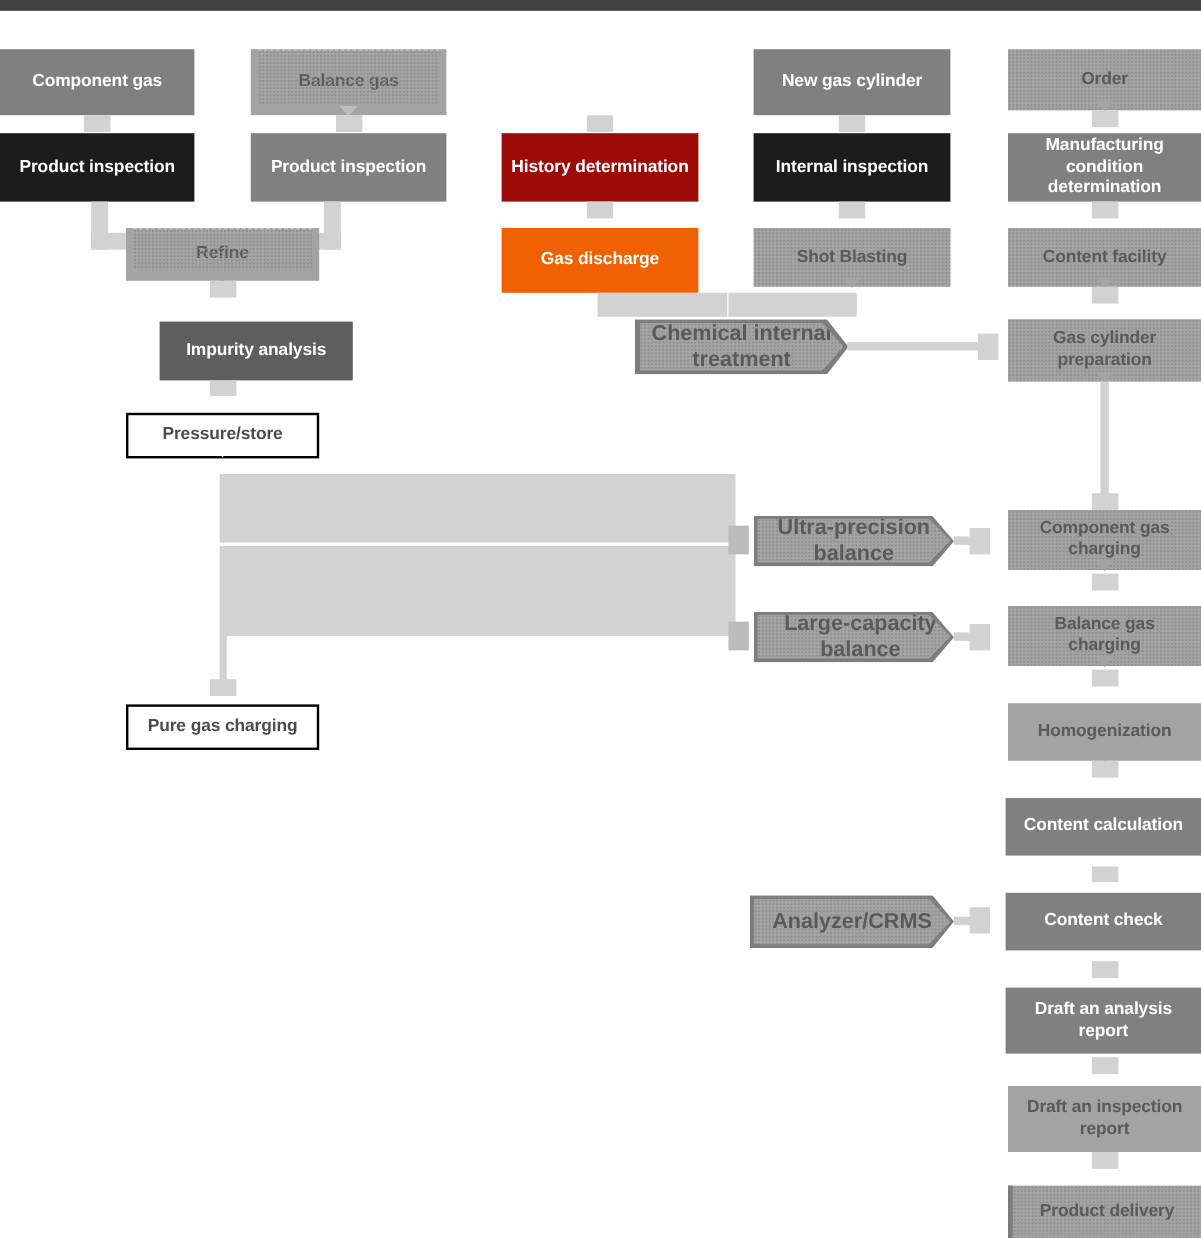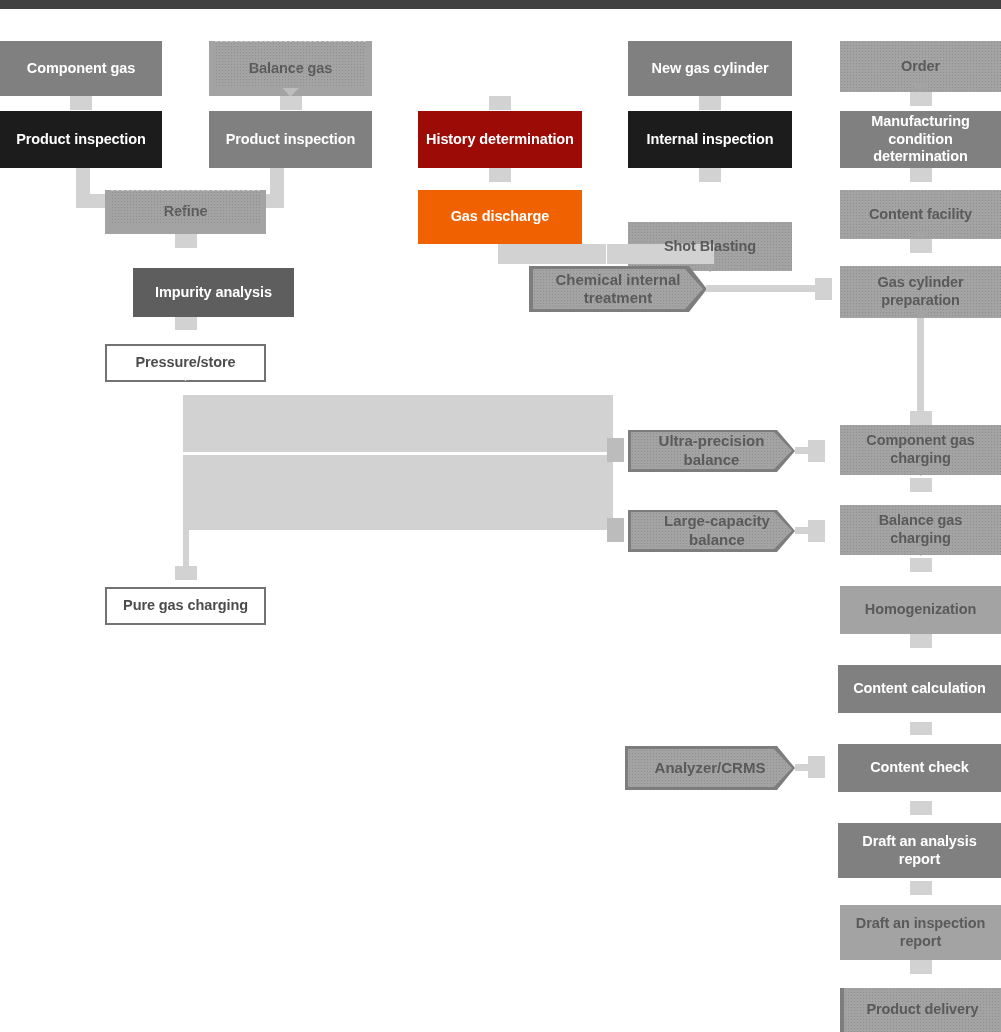--- a/index.html
+++ b/index.html
@@ -39,21 +39,21 @@
   .n-grey   { background:#808080; color:#ffffff; }
   
   .n-dgrey  { background:#5e5e5e; color:#ffffff; }
   
   .n-black  { background:#1c1c1c; color:#ffffff; }
   
   .n-orange { background:#ef6101; color:#ffffff; }
   
   .n-red    { background:#9d0b06; color:#ffffff; }
   
-  .n-white  { background:#ffffff; color:#4c4c4c; border:2px solid #737373; }
+  .n-white  { background:#ffffff; color:#4c4c4c; border:2px solid #000000; }
   
   .n-light  { background:#a3a3a3; color:#5a5a5a; }
 
   
   .tex::before {
     content:"";
     position:absolute; left:0; top:0; right:0; bottom:0;
     background-image:
       radial-gradient(#8c8c8c 0.8px, transparent 0.9px);
     background-size: 3px 3px;
@@ -92,21 +92,21 @@
     border-top:1.5px dashed #cfcfcf;
     z-index:3;
   }
 
   
   .pennant {
     position:absolute;
     background:#a3a3a3;
     color:#5a5a5a;
     font-weight:bold;
-    font-size:15px;
+    font-size:18px;
     line-height:1.22;
     display:flex; align-items:center; justify-content:center;
     text-align:center;
     white-space:pre-line;
     clip-path: polygon(0 0, calc(100% - 18px) 0, 100% 50%, calc(100% - 18px) 100%, 0 100%);
   }
   .pennant-shadow{
     position:absolute;
     background:#7d7d7d;
     clip-path: polygon(0 0, calc(100% - 18px) 0, 100% 50%, calc(100% - 18px) 100%, 0 100%);
@@ -178,21 +178,21 @@
   </div>
 
   <div class="node n-grey" style="left:628px; top:41px; width:164px; height:55px;">
     <span>New gas cylinder</span>
   </div>
   <div class="conn" style="left:699px; top:96px; width:22px; height:14px;"></div>
   <div class="node n-black" style="left:628px; top:111px; width:164px; height:57px;">
     <span>Internal inspection</span>
   </div>
   <div class="conn" style="left:699px; top:168px; width:22px; height:14px;"></div>
-  <div class="node n-light tex hatch notch notch-grey" style="left:628px; top:190px; width:164px; height:49px;margin-top:32px;">
+  <div class="node n-light tex hatch notch notch-grey" style="left:628px; top:190px; width:164px; height:49px;">
     <span>Shot Blasting</span>
   </div>
 
   <div class="conn" style="left:498px; top:244px; width:108px; height:20px;"></div>
   <div class="conn" style="left:607px; top:244px; width:107px; height:20px;"></div>
 
   <div class="pennant-shadow" style="left:529px; top:266px; width:178px; height:46px;"></div>
   <div class="pennant tex" style="left:533px; top:269px; width:170px; height:40px;">
     <span>Chemical internal
 treatment</span>

